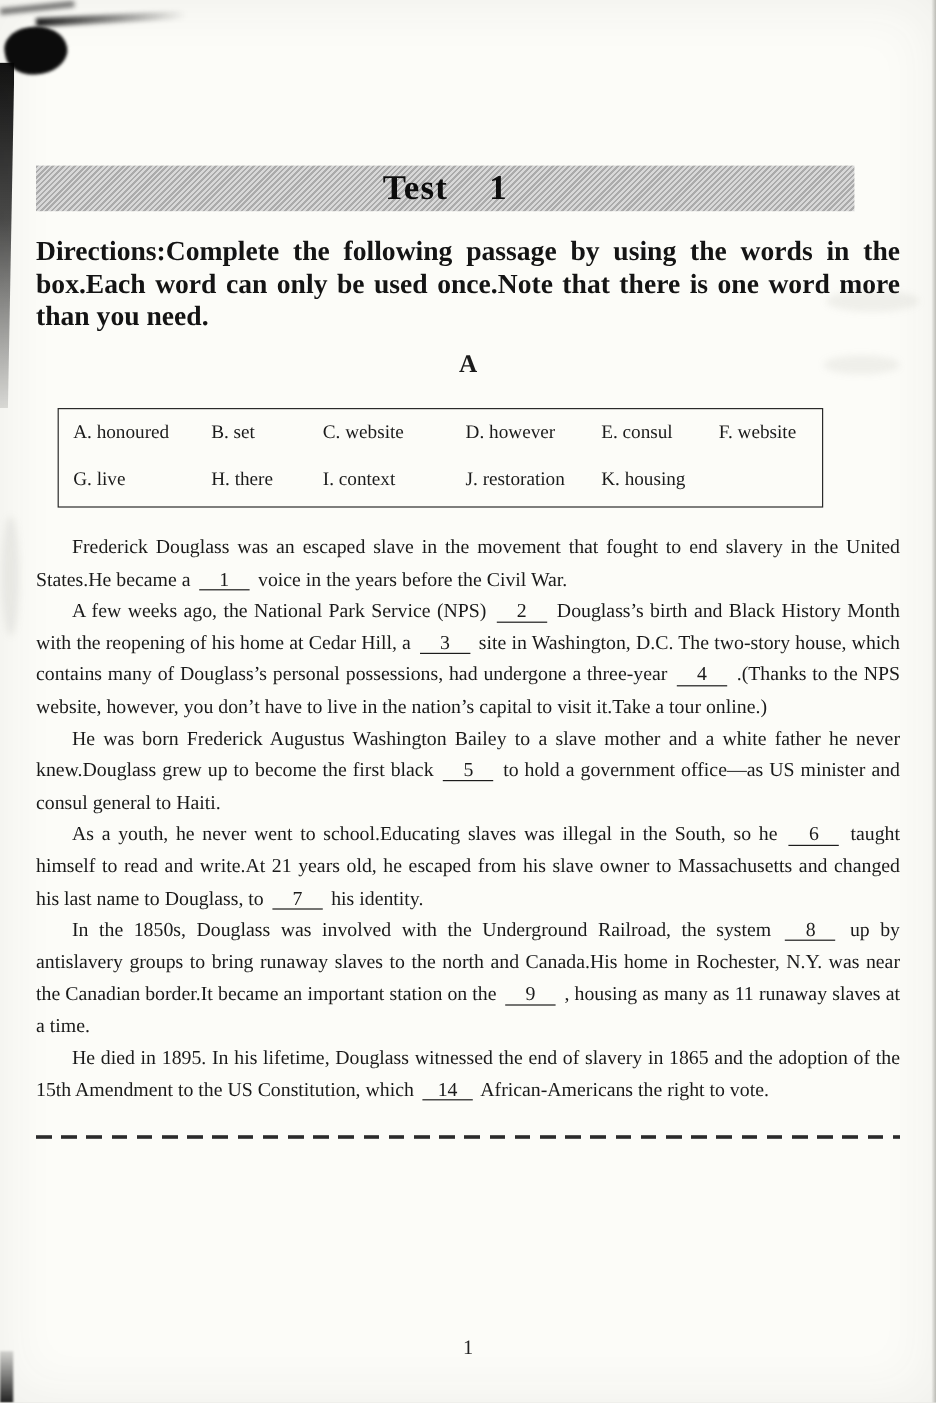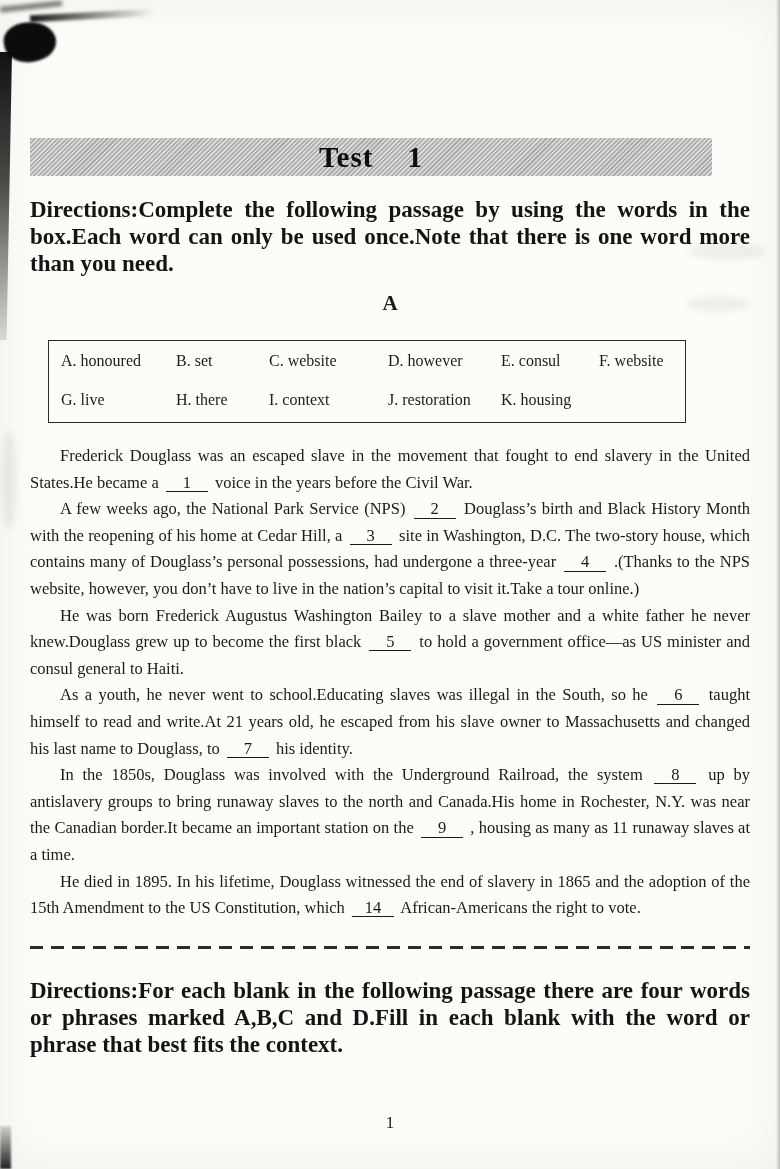--- a/index.html
+++ b/index.html
@@ -193,19 +193,18 @@
         <p class="para">Frederick Douglass was an escaped slave in the movement that fought to end slavery in the United States.He became a <span class="blank">1</span> voice in the years before the Civil War.</p>
         <p class="para">A few weeks ago, the National Park Service (NPS) <span class="blank">2</span> Douglass’s birth and Black History Month with the reopening of his home at Cedar Hill, a <span class="blank">3</span> site in Washington, D.C. The two-story house, which contains many of Douglass’s personal possessions, had undergone a three-year <span class="blank">4</span> .(Thanks to the NPS website, however, you don’t have to live in the nation’s capital to visit it.Take a tour online.)</p>
         <p class="para">He was born Frederick Augustus Washington Bailey to a slave mother and a white father he never knew.Douglass grew up to become the first black <span class="blank">5</span> to hold a government office—as US minister and consul general to Haiti.</p>
         <p class="para">As a youth, he never went to school.Educating slaves was illegal in the South, so he <span class="blank">6</span> taught himself to read and write.At 21 years old, he escaped from his slave owner to Massachusetts and changed his last name to Douglass, to <span class="blank">7</span> his identity.</p>
         <p class="para">In the 1850s, Douglass was involved with the Underground Railroad, the system <span class="blank">8</span> up by antislavery groups to bring runaway slaves to the north and Canada.His home in Rochester, N.Y. was near the Canadian border.It became an important station on the <span class="blank">9</span> , housing as many as 11 runaway slaves at a time.</p>
         <p class="para">He died in 1895. In his lifetime, Douglass witnessed the end of slavery in 1865 and the adoption of the 15th Amendment to the US Constitution, which <span class="blank">14</span> African-Americans the right to vote.</p>
       </div>
 
     <div class="separator"></div>
 
-    <p class="directions directions-2">Directions:For each blank in the following passage there are four words or phrases marked A,B,C and D.Fill in each blank with the word or phrase that best fits the context.</p>
 
   </div>
 
   <div class="page-number">1</div>
 
 </div>
 
 </body></html>

